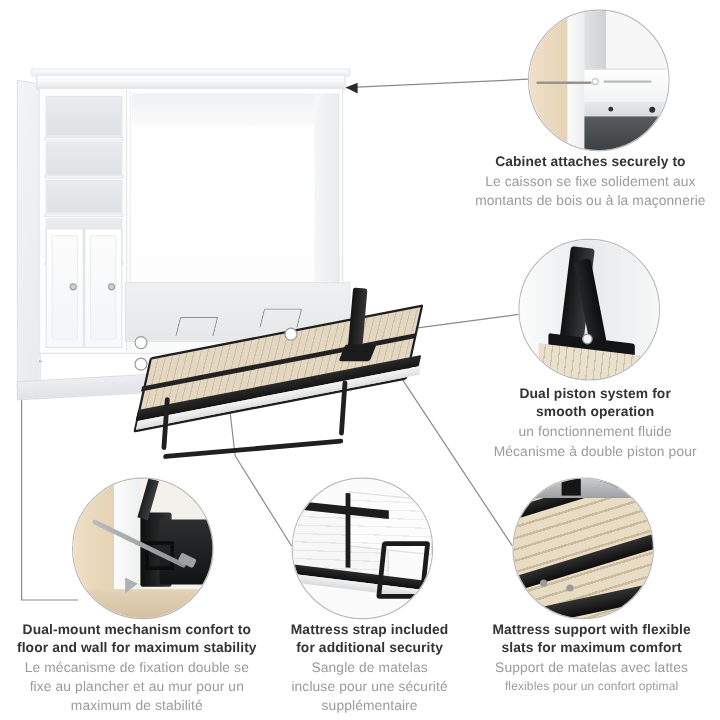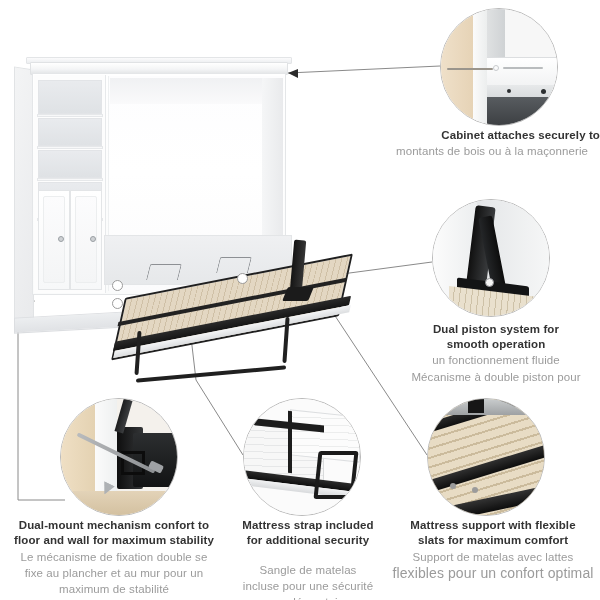--- a/index.html
+++ b/index.html
@@ -274,21 +274,22 @@
         <div class="art-layer" style="left:46px;top:76px;width:72px;height:12px;background:linear-gradient(180deg,#e7e9ea,#d9dcde);"></div>
         <div class="art-layer" style="left:46px;top:88px;width:72px;height:30px;background:linear-gradient(180deg,#585c60,#3b3e41);"></div>
         <div class="art-layer" style="left:6px;top:59px;width:46px;height:2px;background:#9a958c;border-radius:1px;"></div>
         <div class="art-layer" style="left:62px;top:58px;width:40px;height:2px;background:#b9bcbe;border-radius:1px;"></div>
         <div class="art-layer" style="left:52px;top:56px;width:6px;height:6px;border-radius:50%;border:1px solid #c7cacd;"></div>
         <div class="art-layer" style="left:66px;top:80px;width:4px;height:4px;border-radius:50%;background:#2c2f31;"></div>
         <div class="art-layer" style="left:100px;top:80px;width:5px;height:5px;border-radius:50%;background:#2c2f31;"></div>
       </div>
     </div>
     <div class="caption" style="left:384px;top:128px;width:216px;">
-      <div class="cap-en" style="font-size:11.5px;line-height:15px;text-align:right;">Cabinet attaches securely to</div>
+      <div class="cap-en" style="font-size:11.5px;line-height:15px;">Cabinet attaches securely to</div>
+      <div class="cap-fr" style="font-size:11.5px;line-height:16px;margin-top:1px;">Le caisson se fixe solidement aux</div>
       <div class="cap-fr" style="font-size:11.5px;line-height:16px;">montants de bois ou à la maçonnerie</div>
     </div>
   </div>
 
   <div class="callout">
     <div class="circle" style="left:432px;top:199px;width:118px;height:118px;">
       <div class="art" style="background:linear-gradient(180deg,#f2f3f4,#e6e8ea);">
         <div class="art-layer" style="left:0;top:0;width:44px;height:118px;background:linear-gradient(90deg,#fcfcfc,#eceeef);"></div>
         <div class="art-layer" style="left:44px;top:0;width:74px;height:118px;background:linear-gradient(90deg,#e4e6e8,#f6f7f7);"></div>
         <div class="art-layer" style="left:38px;top:6px;width:20px;height:78px;background:linear-gradient(90deg,#101010,#3a3c3e);border-radius:3px;transform:rotate(7deg);"></div>
@@ -338,21 +339,21 @@
         <div class="art-layer" style="left:-6px;top:22px;width:86px;height:7px;background:#1d1d1d;transform:skewY(6deg);"></div>
         <div class="art-layer" style="left:44px;top:12px;width:4px;height:62px;background:#1d1d1d;transform:skewY(4deg);"></div>
         <div class="art-layer" style="left:-10px;top:78px;width:130px;height:8px;background:linear-gradient(180deg,#2b2b2b,#0f0f0f);transform:skewY(7deg);"></div>
         <div class="art-layer" style="left:-10px;top:86px;width:130px;height:7px;background:linear-gradient(180deg,#f1f2f3,#d8dadc);transform:skewY(7deg);"></div>
         <div class="art-layer" style="left:72px;top:52px;width:40px;height:48px;border:4px solid #1b1b1b;border-radius:3px;transform:skewX(-6deg);"></div>
       </div>
     </div>
     <div class="caption" style="left:232px;top:518px;width:152px;">
       <div class="cap-en" style="font-size:11.5px;line-height:15px;">Mattress strap included</div>
       <div class="cap-en" style="font-size:11.5px;line-height:15px;">for additional security</div>
-      <div class="cap-fr" style="font-size:11.5px;line-height:16px;margin-top:14px;">Sangle de matelas</div>
+      <div class="cap-fr" style="font-size:11.5px;line-height:16px;margin-top:1px;">Sangle de matelas</div>
       <div class="cap-fr" style="font-size:11.5px;line-height:16px;">incluse pour une sécurité</div>
       <div class="cap-fr" style="font-size:11.5px;line-height:16px;">supplémentaire</div>
     </div>
   </div>
 
   <div class="callout">
     <div class="circle" style="left:427px;top:398px;width:118px;height:118px;">
       <div class="art" style="background:#cfc5b0;">
         <div class="art-layer" style="left:-16px;top:-10px;width:160px;height:150px;background:repeating-linear-gradient(163deg,#e8dcc4 0 7px,#cbbb9c 7px 9px);"></div>
         <div class="art-layer" style="left:-20px;top:4px;width:170px;height:10px;background:linear-gradient(180deg,#2a2a2a,#101010);transform:rotate(-17deg);"></div>
@@ -361,17 +362,17 @@
         <div class="art-layer" style="left:22px;top:84px;width:6px;height:6px;border-radius:50%;background:#9b9b9b;"></div>
         <div class="art-layer" style="left:44px;top:88px;width:6px;height:6px;border-radius:50%;background:#9b9b9b;"></div>
         <div class="art-layer" style="left:0;top:0;width:118px;height:16px;background:linear-gradient(180deg,#c9cccd,#9ea1a3);"></div>
         <div class="art-layer" style="left:40px;top:0;width:16px;height:14px;background:#161616;"></div>
       </div>
     </div>
     <div class="caption" style="left:386px;top:518px;width:214px;">
       <div class="cap-en" style="font-size:11.5px;line-height:15px;">Mattress support with flexible</div>
       <div class="cap-en" style="font-size:11.5px;line-height:15px;">slats for maximum comfort</div>
       <div class="cap-fr" style="font-size:11.5px;line-height:16px;margin-top:1px;">Support de matelas avec lattes</div>
-      <div class="cap-fr" style="font-size:14px;line-height:16px;">flexibles pour un confort optimal</div>
+      <div class="cap-fr" style="font-size:10px;line-height:16px;">flexibles pour un confort optimal</div>
     </div>
   </div>
 
 </div>
 
 </body></html>

